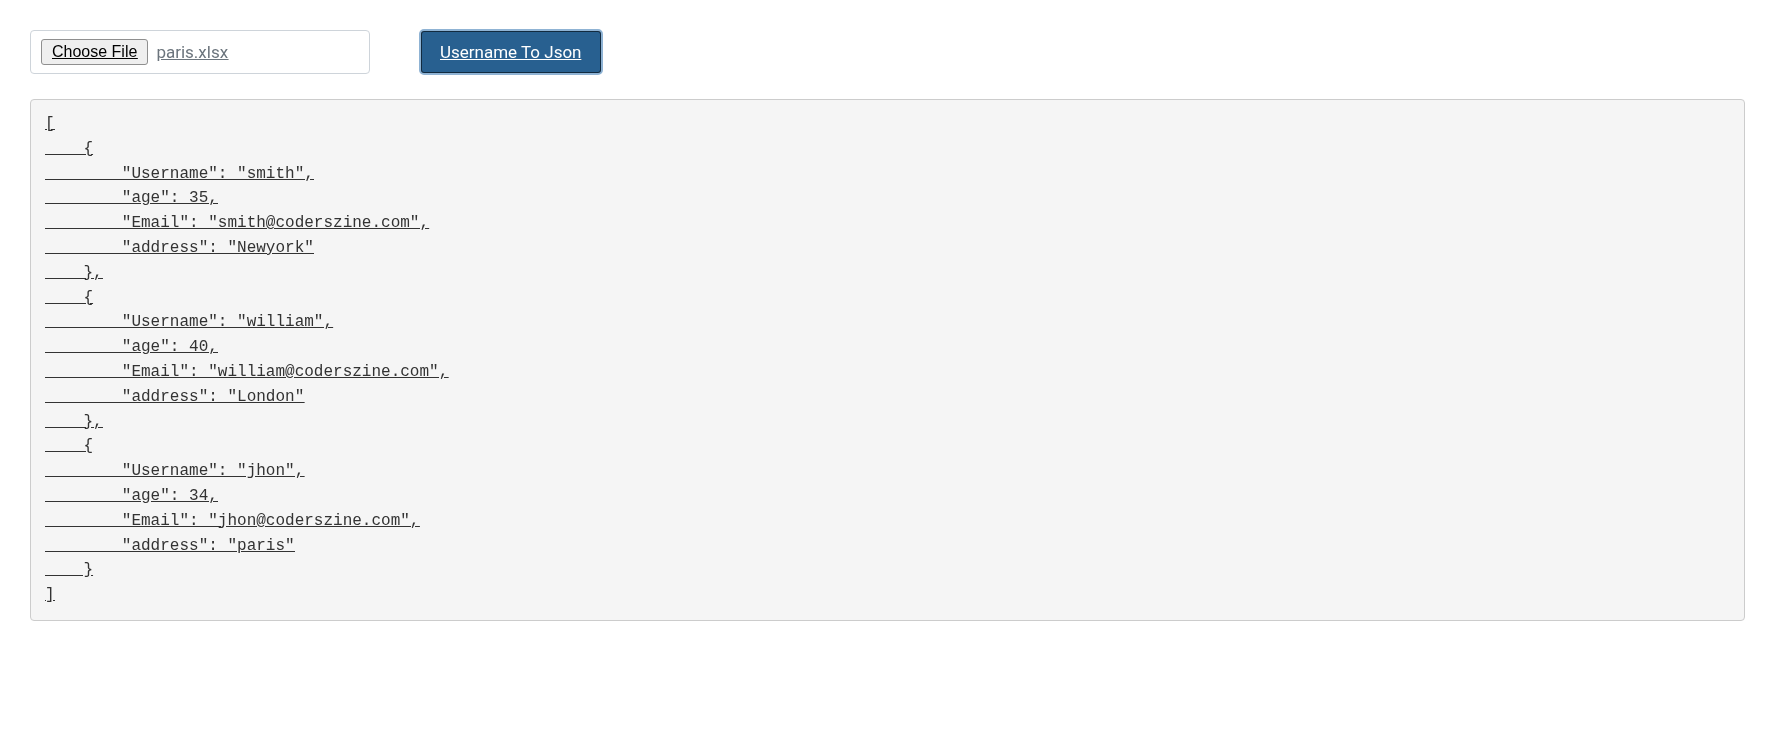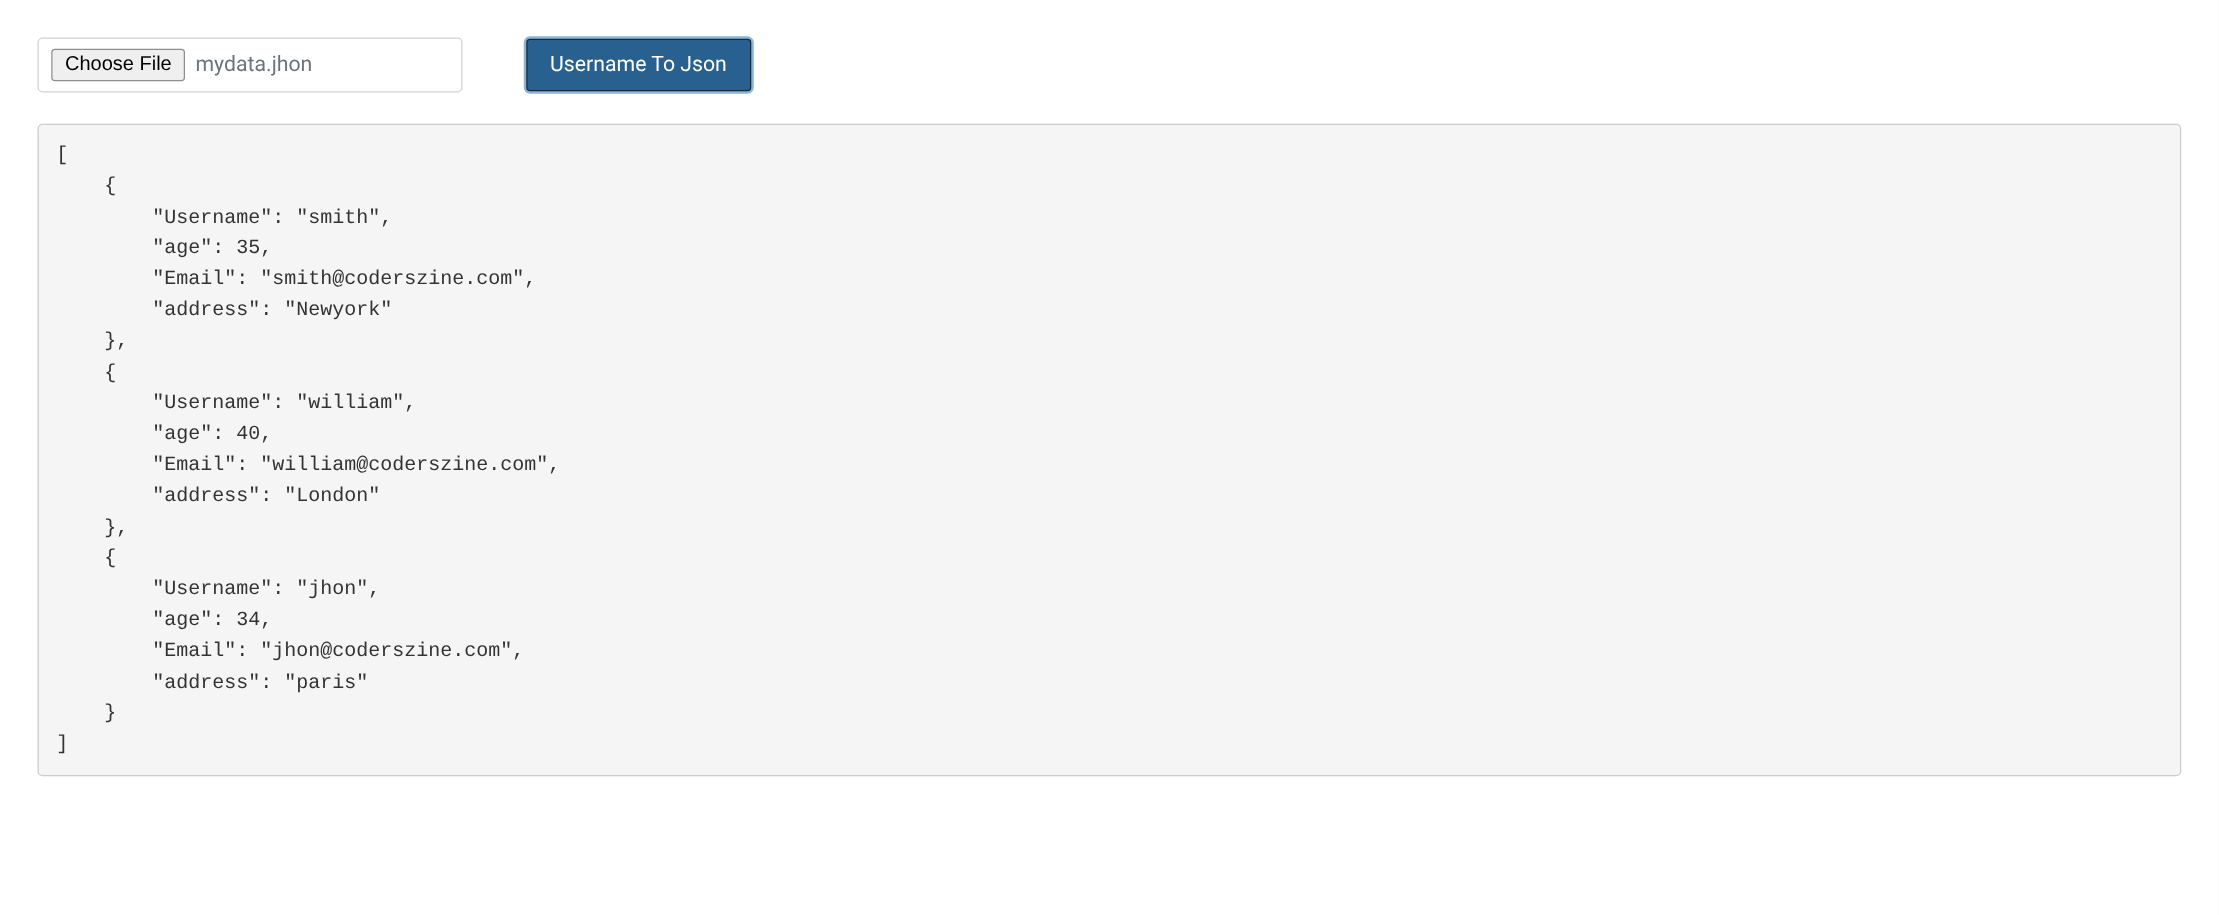--- a/index.html
+++ b/index.html
@@ -1,16 +1,17 @@
 <!DOCTYPE html>
 <html><head>
   <meta charset="utf-8">
   <style>
     * {
       box-sizing: border-box;
+      text-decoration: underline;
     }
     body {
       margin: 0;
       padding: 30px;
       font-family: -apple-system, BlinkMacSystemFont, "Segoe UI", Roboto, "Helvetica Neue", Arial, sans-serif;
       background: #ffffff;
       color: #212529;
     }
     .top-row {
       display: flex;
@@ -67,21 +68,21 @@
       white-space: pre;
       overflow-x: auto;
     }
   </style>
 </head>
 <body>
 
 <div class="top-row">
   <div class="file-input-wrapper">
     <button class="choose-file-btn">Choose File</button>
-    <span class="filename">mydata.jhon</span>
+    <span class="filename">paris.xlsx</span>
   </div>
   <button class="convert-btn">Username To Json</button>
 </div>
 
 <pre class="output-box" id="json-output">[
     {
         "Username": "smith",
         "age": 35,
         "Email": "smith@coderszine.com",
         "address": "Newyork"

